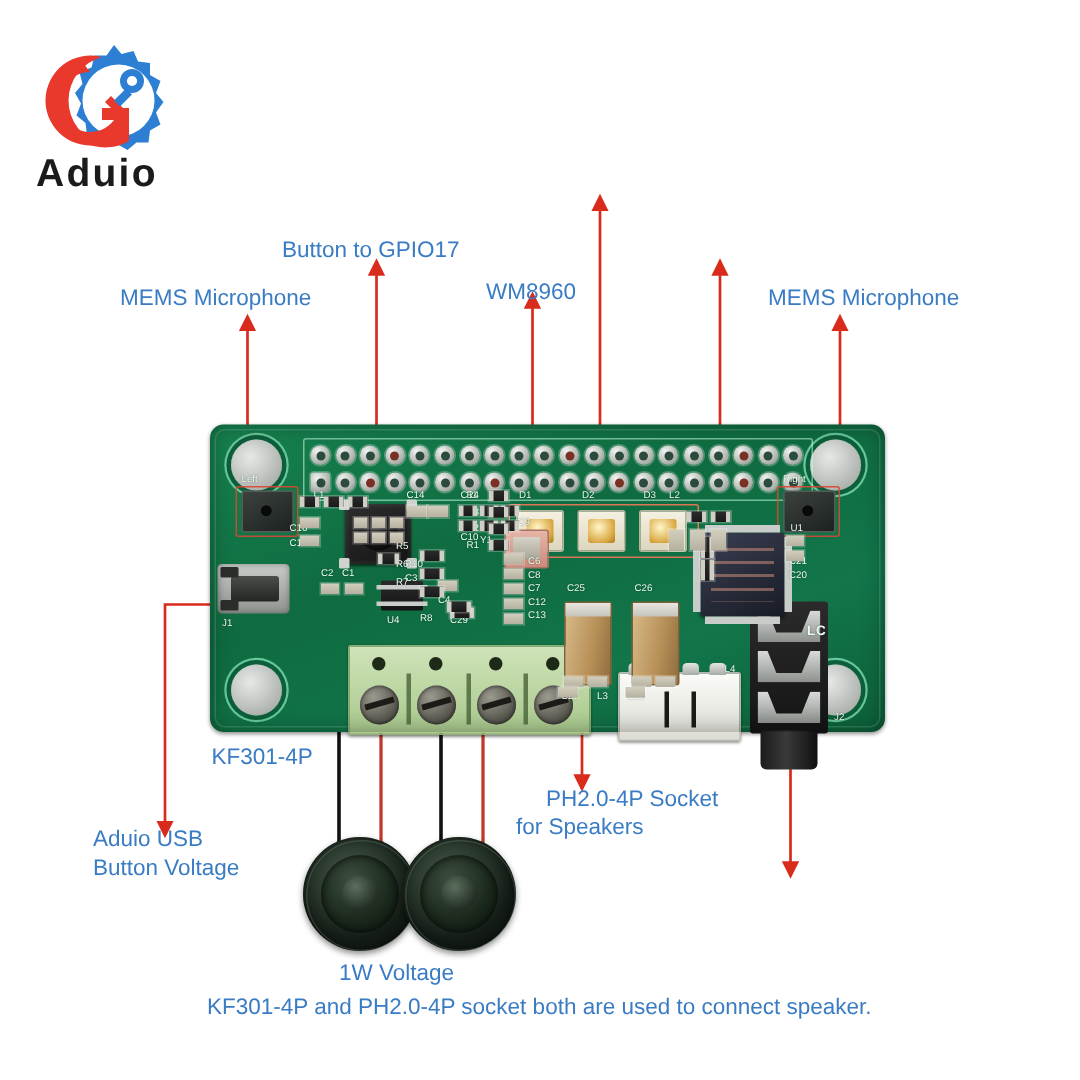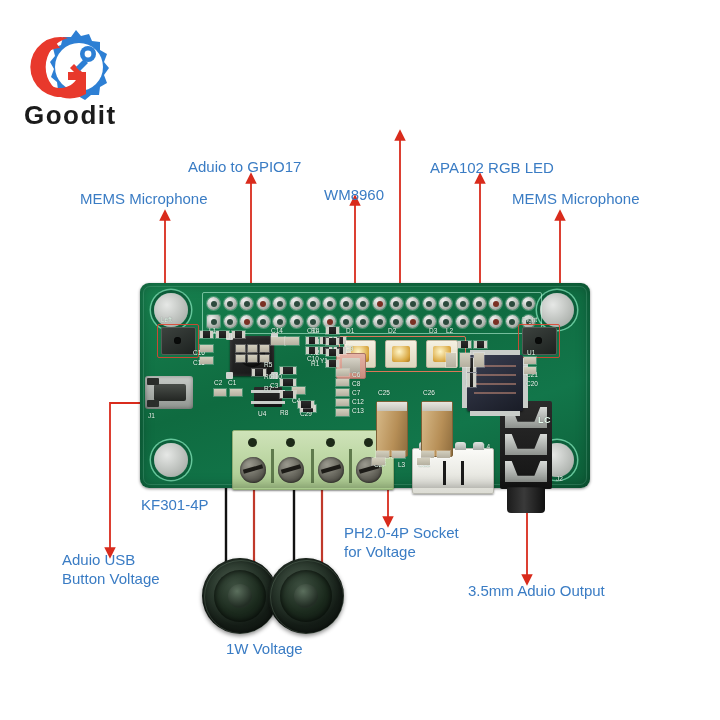--- a/index.html
+++ b/index.html
@@ -231,21 +231,21 @@
 
         <path d="M44 12 A30 30 0 1 0 44 70 A30 30 0 0 1 44 12 Z" fill="#e8392c"></path>
         <path d="M30 14 A30 30 0 1 0 62 68 L62 46 L44 46 L44 54 L52 54 A20 20 0 1 1 36 22 Z" fill="#e8392c"></path>
 
         <path d="M50 38 L62 50 L58 54 L46 42 Z" fill="#e8392c"></path>
         <circle cx="64" cy="28" r="8" fill="#2d7fd4"></circle>
         <circle cx="64" cy="28" r="3.4" fill="#ffffff"></circle>
         <path d="M60 33 L52 41 L56 45 L64 37 Z" fill="#2d7fd4"></path>
       </g>
     </svg>
-    <div class="logo-text">Goodit</div>
+    <div class="logo-text">Aduio</div>
   </div>
 
   <svg class="arrows" viewBox="0 0 720 720">
     <defs>
       <marker id="ah" markerWidth="7" markerHeight="7" refX="3.2" refY="3.2" orient="auto">
         <path d="M0,0 L6.4,3.2 L0,6.4 z" fill="#d92b1c"></path>
       </marker>
     </defs>
     <g stroke="#d92b1c" stroke-width="1.8" fill="none" marker-end="url(#ah)">
 
@@ -269,33 +269,32 @@
     </g>
 
     <g fill="none" stroke-linecap="round">
       <path d="M226,455 L226,580" stroke="#111111" stroke-width="2.4"></path>
       <path d="M254,455 L254,580" stroke="#c0392b" stroke-width="2.2"></path>
       <path d="M294,455 L294,580" stroke="#111111" stroke-width="2.4"></path>
       <path d="M322,455 L322,580" stroke="#c0392b" stroke-width="2.2"></path>
     </g>
   </svg>
 
-  <div class="lbl" style="left:188px;top:158px;">Aduio to GPIO17</div>
+  <div class="lbl" style="left:188px;top:158px;">Button to GPIO17</div>
   <div class="lbl" style="left:324px;top:186px;">WM8960</div>
-  <div class="lbl" style="left:430px;top:159px;">APA102 RGB LED</div>
   <div class="lbl" style="left:80px;top:190px;">MEMS Microphone</div>
   <div class="lbl" style="left:512px;top:190px;">MEMS Microphone</div>
   <div class="lbl" style="left:141px;top:496px;">KF301-4P</div>
   <div class="lbl" style="left:62px;top:551px;">Aduio USB</div>
   <div class="lbl" style="left:62px;top:570px;">Button Voltage</div>
-  <div class="lbl" style="left:344px;top:524px;">PH2.0-4P Socket</div>
-  <div class="lbl" style="left:344px;top:543px;">for Voltage</div>
+  <div class="lbl" style="left:364px;top:524px;">PH2.0-4P Socket</div>
+  <div class="lbl" style="left:344px;top:543px;">for Speakers</div>
   <div class="lbl" style="left:226px;top:640px;">1W Voltage</div>
-  <div class="lbl" style="left:468px;top:582px;">3.5mm Aduio Output</div>
-
+
+  <div class="lbl" style="left:138px;top:663px;">KF301-4P and PH2.0-4P socket both are used to connect speaker.</div>
 
   <div class="pcb">
     <div class="pcb-edge"></div>
 
     <div class="mhole" style="left:14px;top:10px;"></div>
     <div class="mhole" style="left:400px;top:10px;"></div>
     <div class="mhole" style="left:14px;top:160px;"></div>
     <div class="mhole" style="left:400px;top:160px;"></div>
 
     <div class="hdr">

